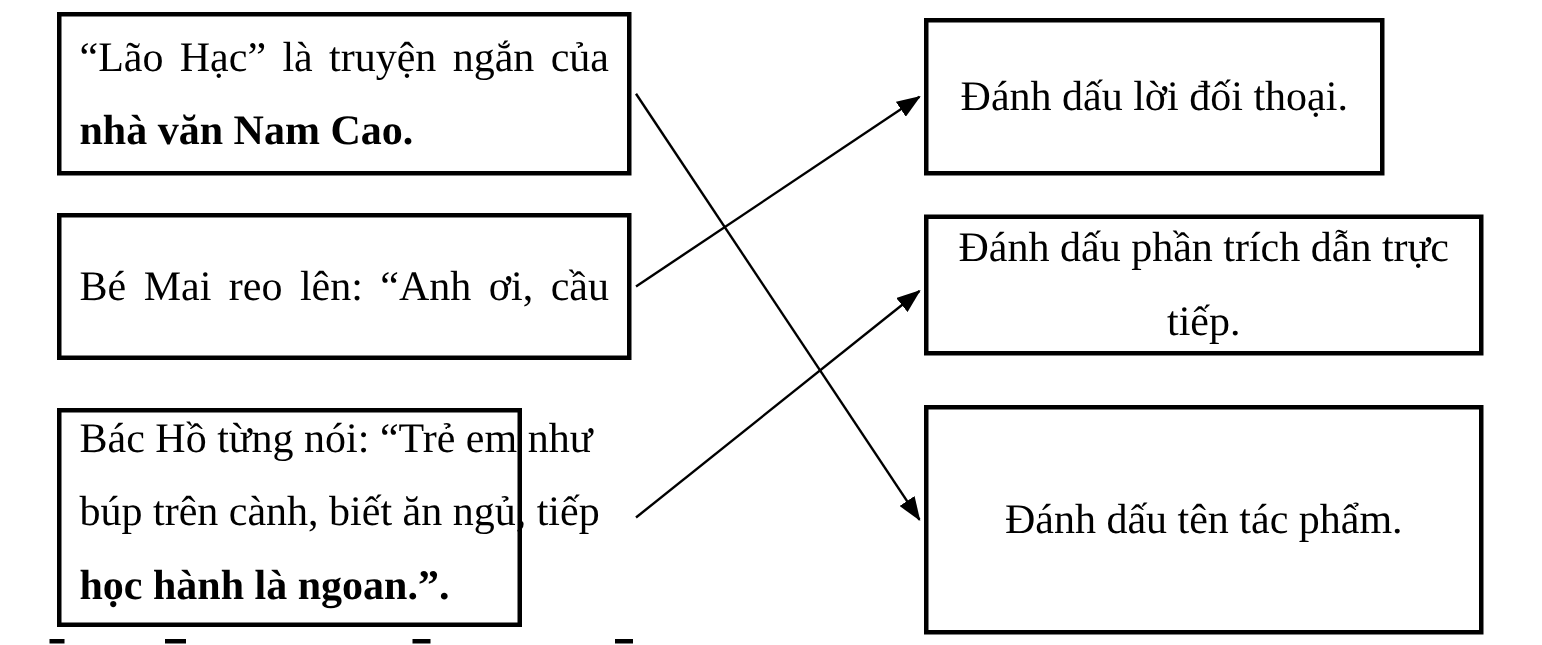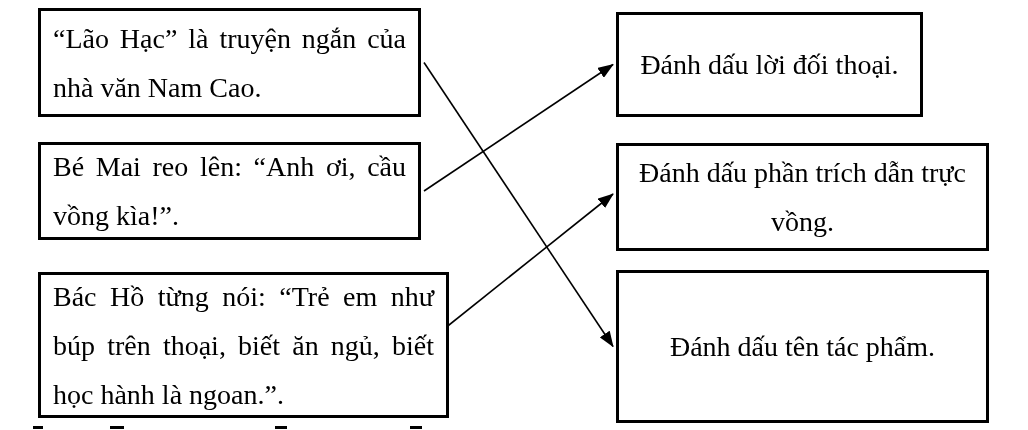--- a/index.html
+++ b/index.html
@@ -31,20 +31,21 @@
     line-height: 49px;
     white-space: nowrap;
     color: #000000;
   }
   .left-box .line {
     text-align: justify;
     text-align-last: justify;
   }
   .left-box .line.last-line {
     text-align-last: left;
+    font-weight: bold;
   }
   .right-box .line {
     text-align: center;
     white-space: nowrap;
   }
   #arrow-layer {
     position: absolute;
     left: 0;
     top: 0;
     width: 1028px;
@@ -75,35 +76,34 @@
       </g>
   </svg>
 
   <div id="left-col">
       <div class="box left-box" style="left: 38px; top: 8px; width: 383px; height: 109px;">
         <div class="line">“Lão Hạc” là truyện ngắn của</div>
         <div class="line last-line">nhà văn Nam Cao.</div>
       </div>
       <div class="box left-box" style="left: 38px; top: 142px; width: 383px; height: 98px;">
         <div class="line">Bé Mai reo lên: “Anh ơi, cầu</div>
-        <div class="line last-line">vồng kìa!”.</div>
       </div>
-      <div class="box left-box" style="left: 38px; top: 272px; width: 411px; height: 146px;">
+      <div class="box left-box" style="left: 38px; top: 272px; width: 310px; height: 146px; justify-content: flex-end;">
         <div class="line">Bác Hồ từng nói: “Trẻ em như</div>
-        <div class="line">búp trên thoại, biết ăn ngủ, biết</div>
+        <div class="line">búp trên cành, biết ăn ngủ, tiếp</div>
         <div class="line last-line">học hành là ngoan.”.</div>
       </div>
     </div>
   <div id="right-col">
       <div class="box right-box" style="left: 616px; top: 12px; width: 307px; height: 105px;">
         <div class="line last-line">Đánh dấu lời đối thoại.</div>
       </div>
-      <div class="box right-box" style="left: 616px; top: 143px; width: 373px; height: 108px;">
+      <div class="box right-box" style="left: 616px; top: 143px; width: 373px; height: 94px;">
         <div class="line">Đánh dấu phần trích dẫn trực</div>
-        <div class="line last-line">vồng.</div>
+        <div class="line last-line">tiếp.</div>
       </div>
       <div class="box right-box" style="left: 616px; top: 270px; width: 373px; height: 153px; align-items: center;">
         <div class="line last-line">Đánh dấu tên tác phẩm.</div>
       </div>
     </div>
 
   <div>
     <span class="cut-mark" style="left:33px;  top:426px; width:10px;"></span>
     <span class="cut-mark" style="left:110px; top:426px; width:14px;"></span>
     <span class="cut-mark" style="left:275px; top:426px; width:12px;"></span>

